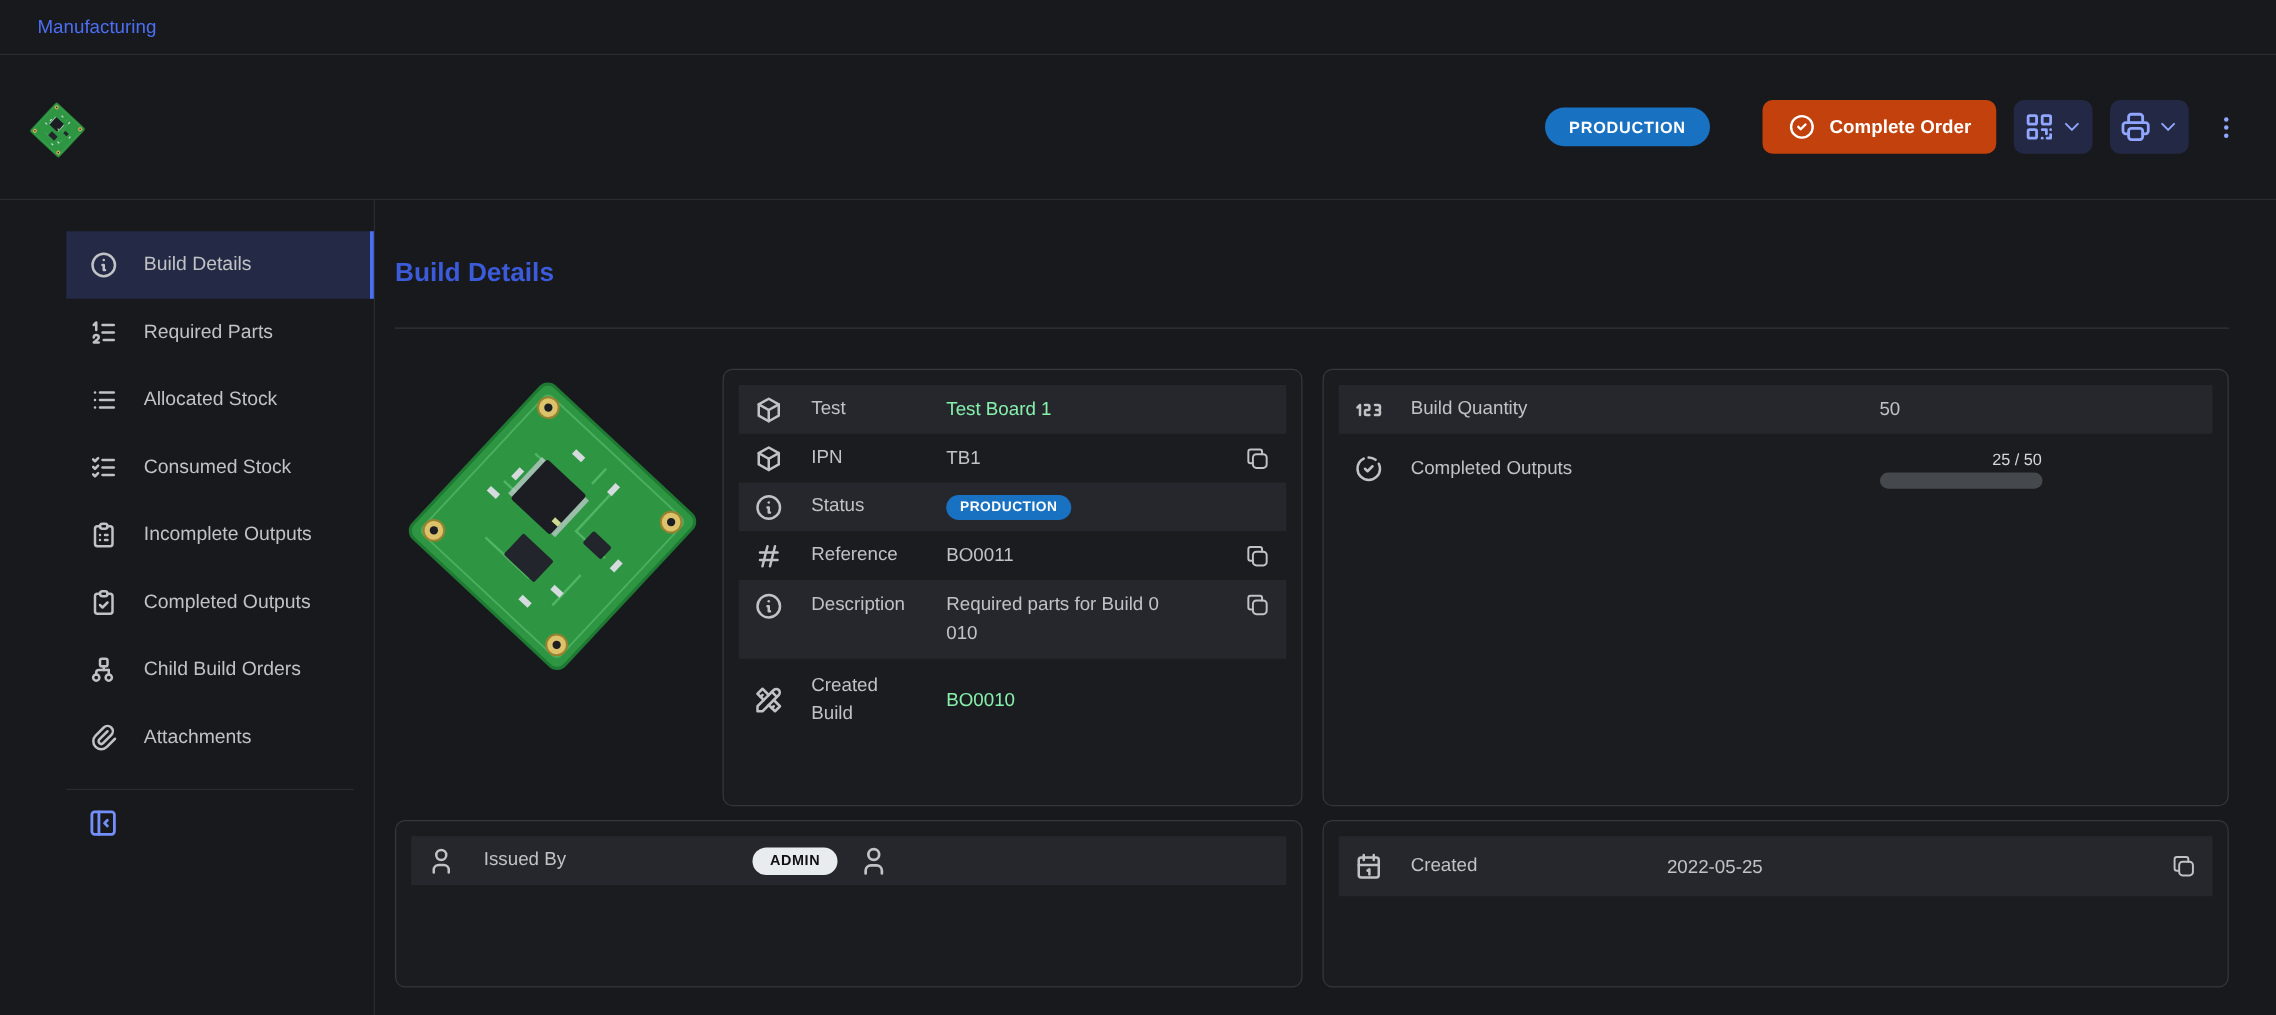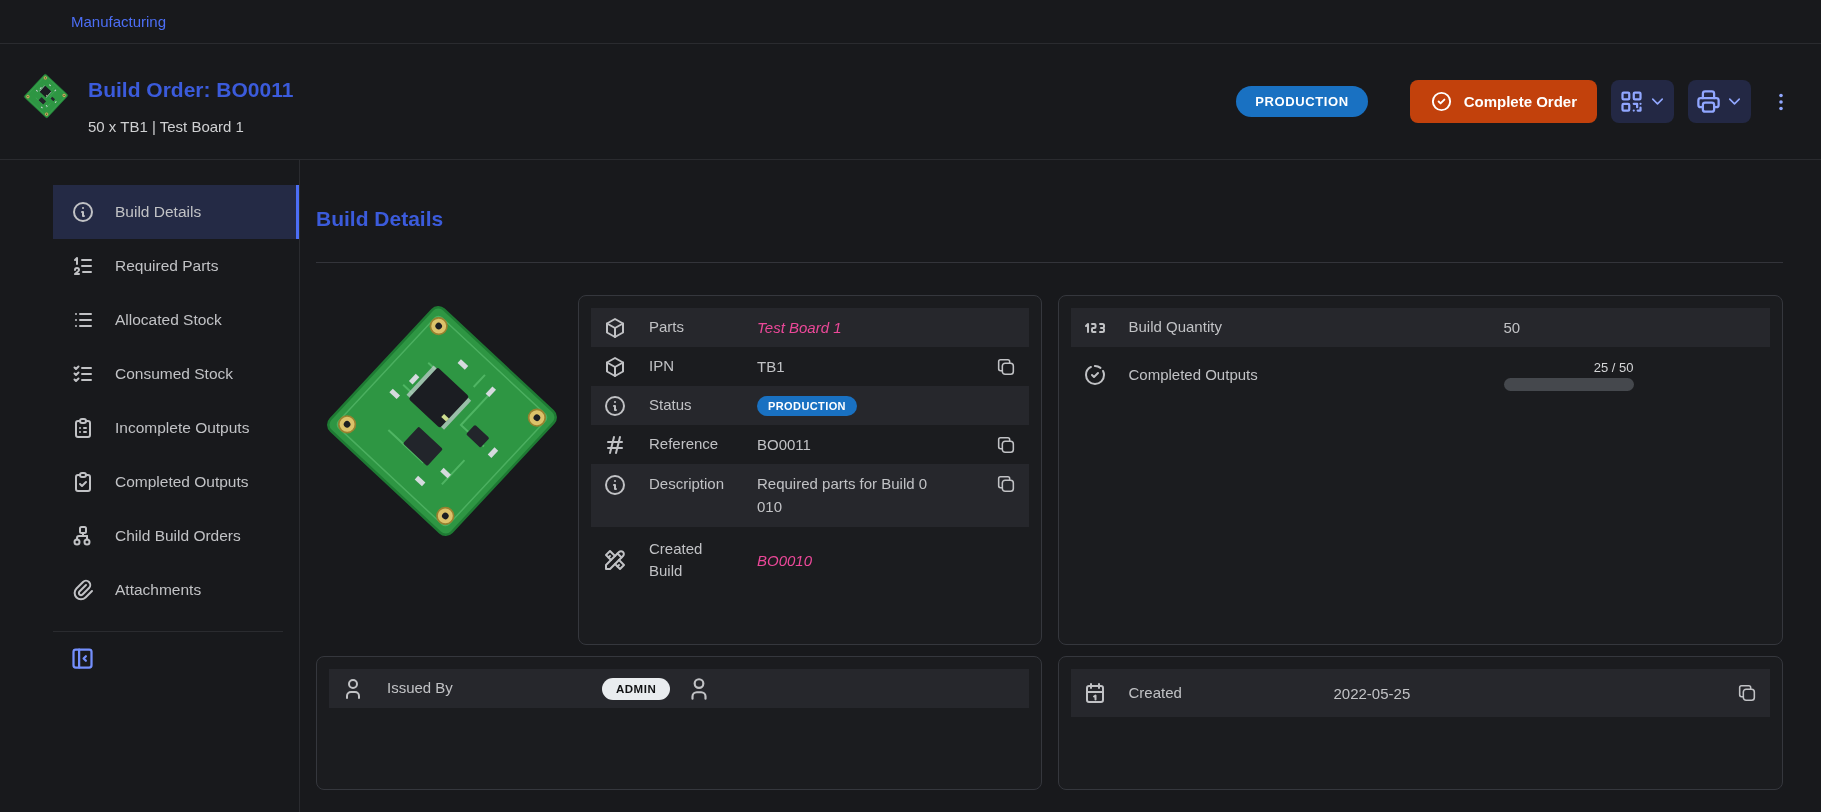--- a/index.html
+++ b/index.html
@@ -7,21 +7,21 @@
   body {
     width:1821px; height:812px; overflow:hidden;
     background:#18191c; color:#c1c2c5;
     font-family:"Liberation Sans", sans-serif;
   }
   svg { display:block; }
   .ticon { width:24px; height:24px; fill:none; stroke:#c1c2c5; stroke-width:2; stroke-linecap:round; stroke-linejoin:round; flex:0 0 auto; }
 
   
   .breadcrumb-bar { height:44px; display:flex; align-items:center; padding:0 30px; border-bottom:1px solid #2a2b2f; }
-  .breadcrumb-link { color:#4c6ef5; font-size:15px; cursor:pointer;margin-left:41px; }
+  .breadcrumb-link { color:#4c6ef5; font-size:15px; cursor:pointer; }
 
   
   .page-header { height:116px; display:flex; align-items:center; justify-content:space-between;
     padding:0 26px 0 22px; border-bottom:1px solid #2a2b2f; }
   .header-left { display:flex; align-items:flex-start; gap:18px; padding-top:4px; }
   .pcb-thumb { width:48px; height:48px; }
   .hdr-title { font-size:21px; font-weight:bold; color:#3b5bdb; margin-top:6px; }
   .hdr-subtitle { font-size:15px; color:#cfd0d2; margin-top:16px; }
   .header-right { display:flex; align-items:center; gap:14px; }
   .status-pill { background:#1971c2; color:#fff; font-size:13px; font-weight:bold; letter-spacing:.6px;
@@ -57,21 +57,21 @@
 
   .card { border:1px solid #35373d; border-radius:8px; background:#1b1c1f; padding:12px; }
   .card.tall { height:350px; }
   .card.short { height:134px; }
   .card.grow { flex:1; }
 
   .drow { display:flex; align-items:center; min-height:39px; padding:0 12px; }
   .drow.zebra { background:#26272c; }
   .dlabel { margin-left:22px; font-size:15px; color:#c1c2c5; flex-shrink:0; line-height:1.5; }
   .dvalue { font-size:15px; color:#c1c2c5; flex:1; }
-  .dvalue.link { color:#ec4899; cursor:pointer;font-style:italic; }
+  .dvalue.link { color:#86efac; cursor:pointer; }
   .copy-btn { background:none; border:none; cursor:pointer; padding:0; margin-left:8px; }
   .copy-btn .ticon { width:22px; height:22px; stroke-width:1.7; }
 
   
   .details .dlabel { width:108px; }
   .details .dlabel.label-narrow { width:66px; margin-right:42px; }
   .row-desc { align-items:flex-start; padding-top:9px; padding-bottom:9px; }
   .row-desc .desc-text { display:inline-block; max-width:178px; word-break:break-all; line-height:1.5; }
   .row-parent { min-height:66px; }
   .badge-small { display:inline-block; background:#1971c2; color:#fff; font-size:11px; font-weight:bold;
@@ -134,24 +134,20 @@
 
 <div class="breadcrumb-bar">
   <span class="breadcrumb-link">Manufacturing</span>
 </div>
 
 <div class="page-header">
   <div class="header-left">
     <svg class="pcb-thumb" viewBox="-26 -26 152 152">
         <use href="#pcbArt" transform="rotate(43 50 50)"></use>
       </svg>
-    <div>
-      <div class="hdr-title">Build Order: BO0011</div>
-      <div class="hdr-subtitle">50 x TB1 | Test Board 1</div>
-    </div>
   </div>
   <div class="header-right">
     <span class="status-pill">PRODUCTION</span>
     <button class="btn-complete">
       <svg class="ticon" viewBox="0 0 24 24">
           <circle cx="12" cy="12" r="9"></circle>
           <path d="M9 12l2 2l4 -4"></path>
         </svg>
       <span>Complete Order</span>
     </button>
@@ -293,21 +289,21 @@
             </svg>
         </div>
         <div class="card tall grow details">
           <div class="drow zebra">
             <svg class="ticon" viewBox="0 0 24 24">
                 <path d="M12 3l8 4.5v9l-8 4.5l-8 -4.5v-9z"></path>
                 <path d="M12 12l8 -4.5"></path>
                 <path d="M12 12v9"></path>
                 <path d="M12 12l-8 -4.5"></path>
               </svg>
-            <span class="dlabel">Parts</span>
+            <span class="dlabel">Test</span>
             <span class="dvalue link">Test Board 1</span>
           </div>
           <div class="drow">
             <svg class="ticon" viewBox="0 0 24 24">
                 <path d="M12 3l8 4.5v9l-8 4.5l-8 -4.5v-9z"></path>
                 <path d="M12 12l8 -4.5"></path>
                 <path d="M12 12v9"></path>
                 <path d="M12 12l-8 -4.5"></path>
               </svg>
             <span class="dlabel">IPN</span>

